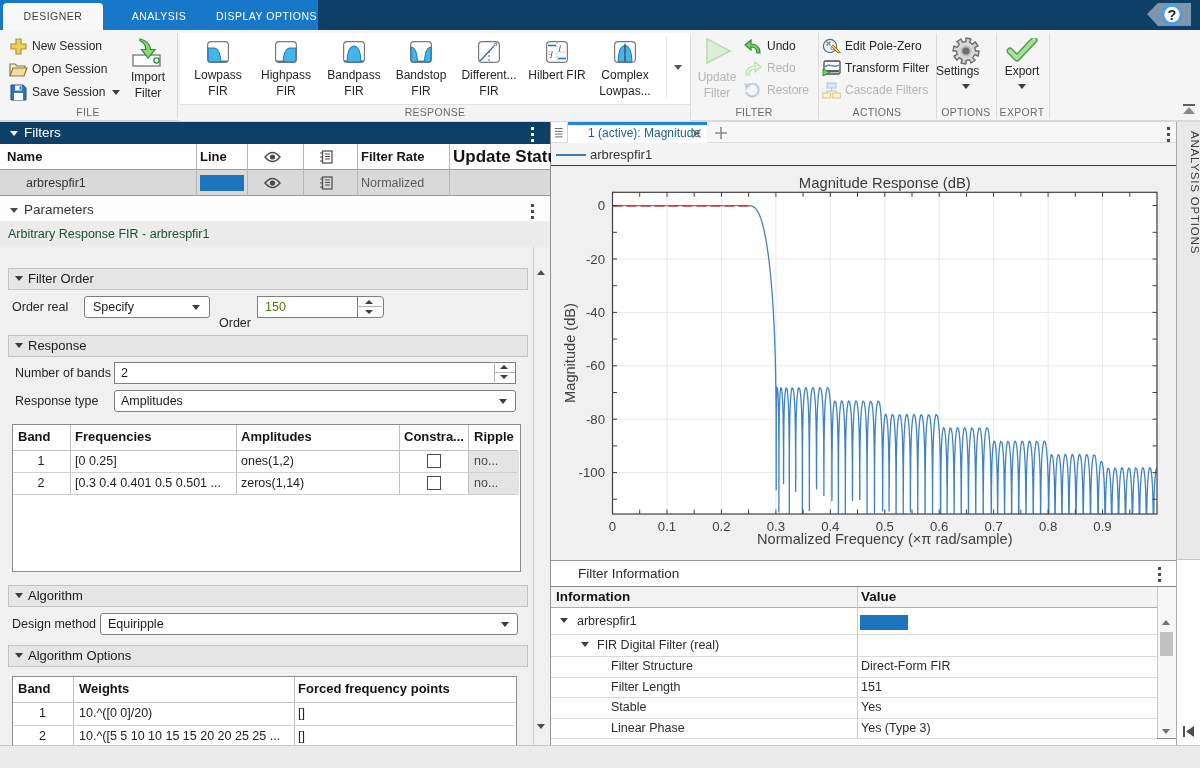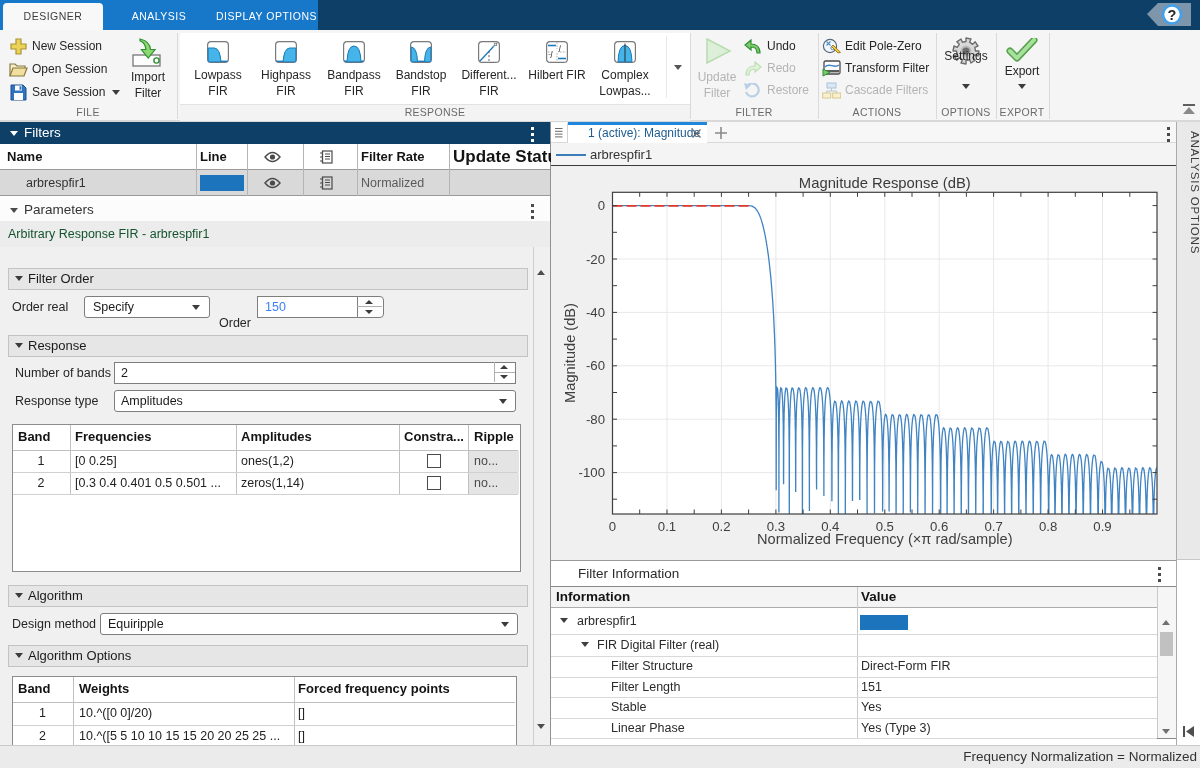--- a/index.html
+++ b/index.html
@@ -167,21 +167,21 @@
 </svg>
 <div class="a ritem dis" style="left:845px;top:82px;height:17px;line-height:17px">Cascade Filters</div>
 <div class="a seclbl" style="left:818px;top:106px;width:118px">ACTIONS</div>
 <div class="a vsep" style="left:936px;top:33px;height:86px"></div>
 
 <svg class="a" style="left:952px;top:37px" width="28" height="28" viewBox="0 0 28 28">
 <path d="M14.0 1.0 L19.0 2.0 L17.6 5.2 L20.7 7.3 L23.2 4.8 L26.0 9.0 L22.8 10.4 L23.5 14.0 L27.0 14.0 L26.0 19.0 L22.8 17.6 L20.7 20.7 L23.2 23.2 L19.0 26.0 L17.6 22.8 L14.0 23.5 L14.0 27.0 L9.0 26.0 L10.4 22.8 L7.3 20.7 L4.8 23.2 L2.0 19.0 L5.2 17.6 L4.5 14.0 L1.0 14.0 L2.0 9.0 L5.2 10.4 L7.3 7.3 L4.8 4.8 L9.0 2.0 L10.4 5.2 L14.0 4.5 Z" fill="#d9d9d9" stroke="#6e6e6e" stroke-width="1.4" stroke-linejoin="round"></path>
 <circle cx="14" cy="14" r="5.5" fill="#bcbcbc"></circle>
 <circle cx="14" cy="14" r="3.6" fill="#6e6e6e"></circle>
 </svg>
-<div class="a ritem" style="left:936px;top:49px;width:60px;text-align:center">Settings</div>
+<div class="a ritem" style="left:936px;top:64px;width:60px;text-align:left">Settings</div>
 <div class="a tri-d" style="left:962px;top:84px"></div>
 <div class="a seclbl" style="left:936px;top:106px;width:60px">OPTIONS</div>
 <div class="a vsep" style="left:996px;top:33px;height:86px"></div>
 
 <svg class="a" style="left:1006px;top:38px" width="32" height="26" viewBox="0 0 32 26">
 <path d="M4 13 L11 20 L28 2" fill="none" stroke="#59a04e" stroke-width="7" stroke-linecap="round" stroke-linejoin="round"></path>
 <path d="M4 13 L11 20 L28 2" fill="none" stroke="#a6e29b" stroke-width="4" stroke-linecap="round" stroke-linejoin="round"></path>
 </svg>
 <div class="a ritem" style="left:992px;top:64px;width:60px;text-align:center">Export</div>
 <div class="a tri-d" style="left:1018px;top:84px"></div>
@@ -251,21 +251,21 @@
 <div class="a tri-d" style="left:537px;top:724px;border-top-color:#4d4d4d"></div>
 <div class="a hdrbar" style="left:8px;top:268px;width:518px;background:#e6e6e6;border:1px solid #c3c3c3"></div>
 <div class="a" style="left:15px;top:276px;width:0;height:0;border-left:4px solid transparent;border-right:4px solid transparent;border-top:5px solid #3c3c3c"></div>
 <div class="a" style="left:28px;top:268px;height:22px;line-height:22px;font-size:13px;color:#1a1a1a">Filter Order</div>
 <div class="a" style="left:12px;top:296px;height:22px;line-height:22px">Order real</div>
 <div class="a combo" style="left:84px;top:296px;width:124px"></div>
 <div class="a" style="left:93px;top:296px;height:22px;line-height:22px;color:#1a1a1a">Specify</div>
 <div class="a tri-d" style="left:192px;top:305px"></div>
 <div class="a" style="left:219px;top:312px;height:22px;line-height:22px">Order</div>
 <div class="a" style="left:257px;top:296px;width:99px;height:20px;background:#fff;border:1px solid #7e7e7e"></div>
-<div class="a" style="left:265px;top:296px;height:28px;line-height:22px;color:#3b82f6">150</div>
+<div class="a" style="left:265px;top:296px;height:28px;line-height:22px;color:#4d7c0f">150</div>
 <div class="a" style="left:357px;top:296px;width:25px;height:20px;background:#fdfdfd;border:1px solid #7e7e7e;border-radius:0 4px 4px 0"></div>
 <div class="a" style="left:357px;top:306px;width:25px;height:1px;background:#b0b0b0"></div>
 <div class="a" style="left:365px;top:300px;width:0;height:0;border-left:4px solid transparent;border-right:4px solid transparent;border-bottom:4.5px solid #3c3c3c"></div>
 <div class="a" style="left:365px;top:310px;width:0;height:0;border-left:4px solid transparent;border-right:4px solid transparent;border-top:4.5px solid #3c3c3c"></div>
 <div class="a hdrbar" style="left:8px;top:335px;width:518px;background:#e6e6e6;border:1px solid #c3c3c3"></div>
 <div class="a" style="left:15px;top:343px;width:0;height:0;border-left:4px solid transparent;border-right:4px solid transparent;border-top:5px solid #3c3c3c"></div>
 <div class="a" style="left:28px;top:335px;height:22px;line-height:22px;font-size:13px;color:#1a1a1a">Response</div>
 <div class="a" style="left:15px;top:362px;height:22px;line-height:22px">Number of bands</div>
 <div class="a" style="left:114px;top:362px;width:400px;height:20px;background:#fff;border:1px solid #7e7e7e"></div>
 <div class="a" style="left:121px;top:362px;height:22px;line-height:22px;color:#1a1a1a">2</div>
@@ -423,14 +423,13 @@
 <div class="a" style="left:1177px;top:122px;width:23px;height:438px;background:#e9e9e9;border-bottom:1px solid #c8c8c8;box-sizing:border-box"></div>
 <svg class="a" style="left:1177px;top:126px" width="23" height="260" viewBox="0 0 23 260">
       <text x="14" y="5" transform="rotate(90 14 5)" font-size="11.5" letter-spacing="0.8" fill="#3c3c3c" font-family="Liberation Sans, sans-serif">ANALYSIS OPTIONS</text>
     </svg>
 <svg class="a" style="left:1182px;top:725px" width="13" height="13" viewBox="0 0 13 13">
       <rect x="1" y="1" width="2" height="11" fill="#4f4f4f"></rect>
       <polygon points="12,1 12,12 4,6.5" fill="#4f4f4f"></polygon>
     </svg>
 
 <div class="a" style="left:0;top:745px;width:1200px;height:23px;background:#ebebeb;border-top:1px solid #c9c9c9;box-sizing:border-box"></div>
-<div class="a" style="left:0;top:745px;width:1197px;height:23px;line-height:23px;text-align:right;font-size:13.5px;color:#333">Frequency Normalization = Normalized</div>
 
 </div>
 </body></html>

